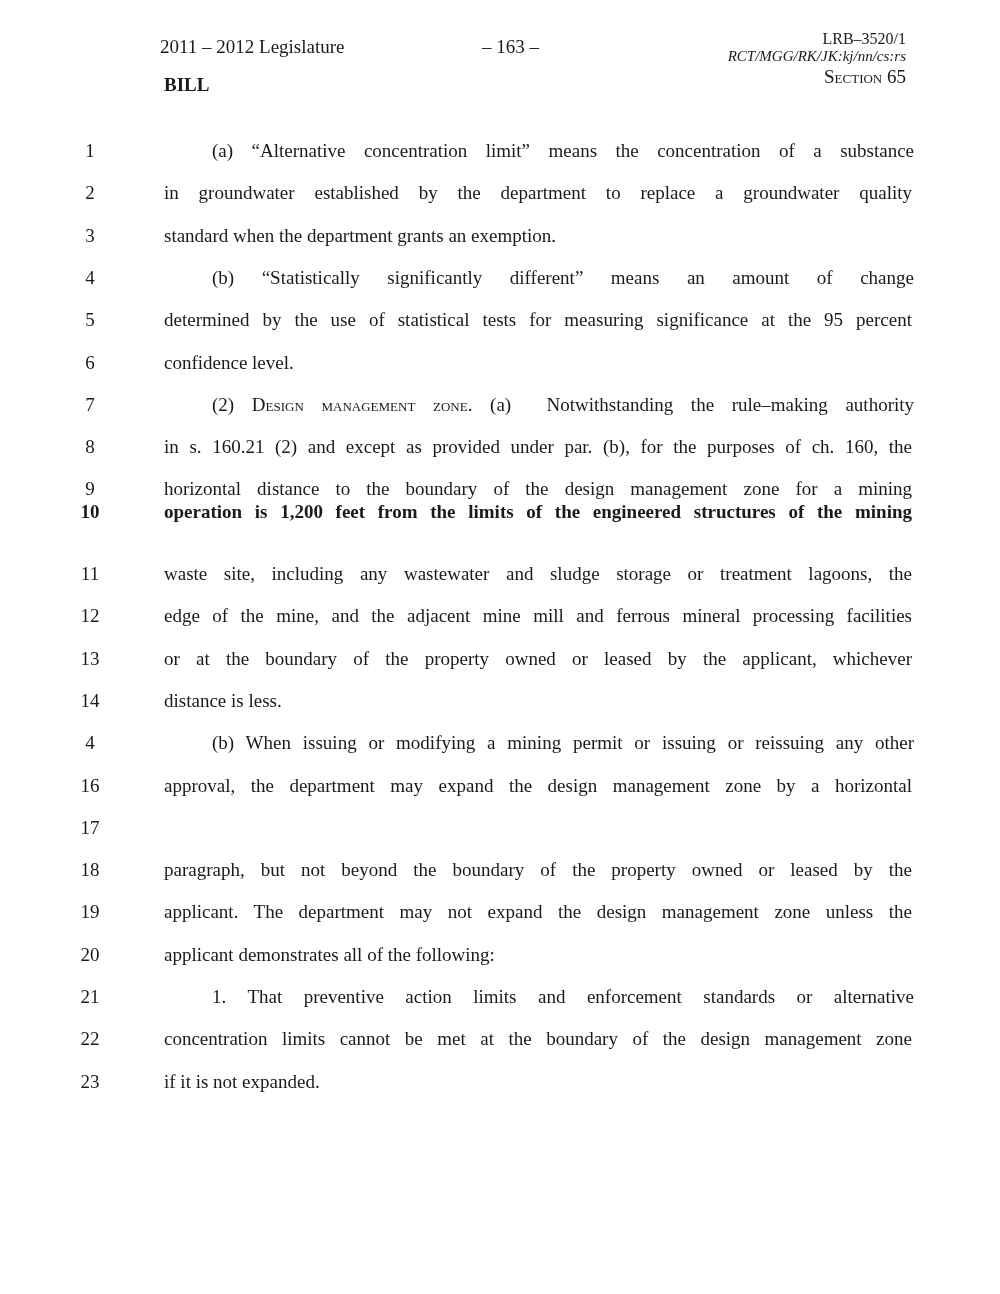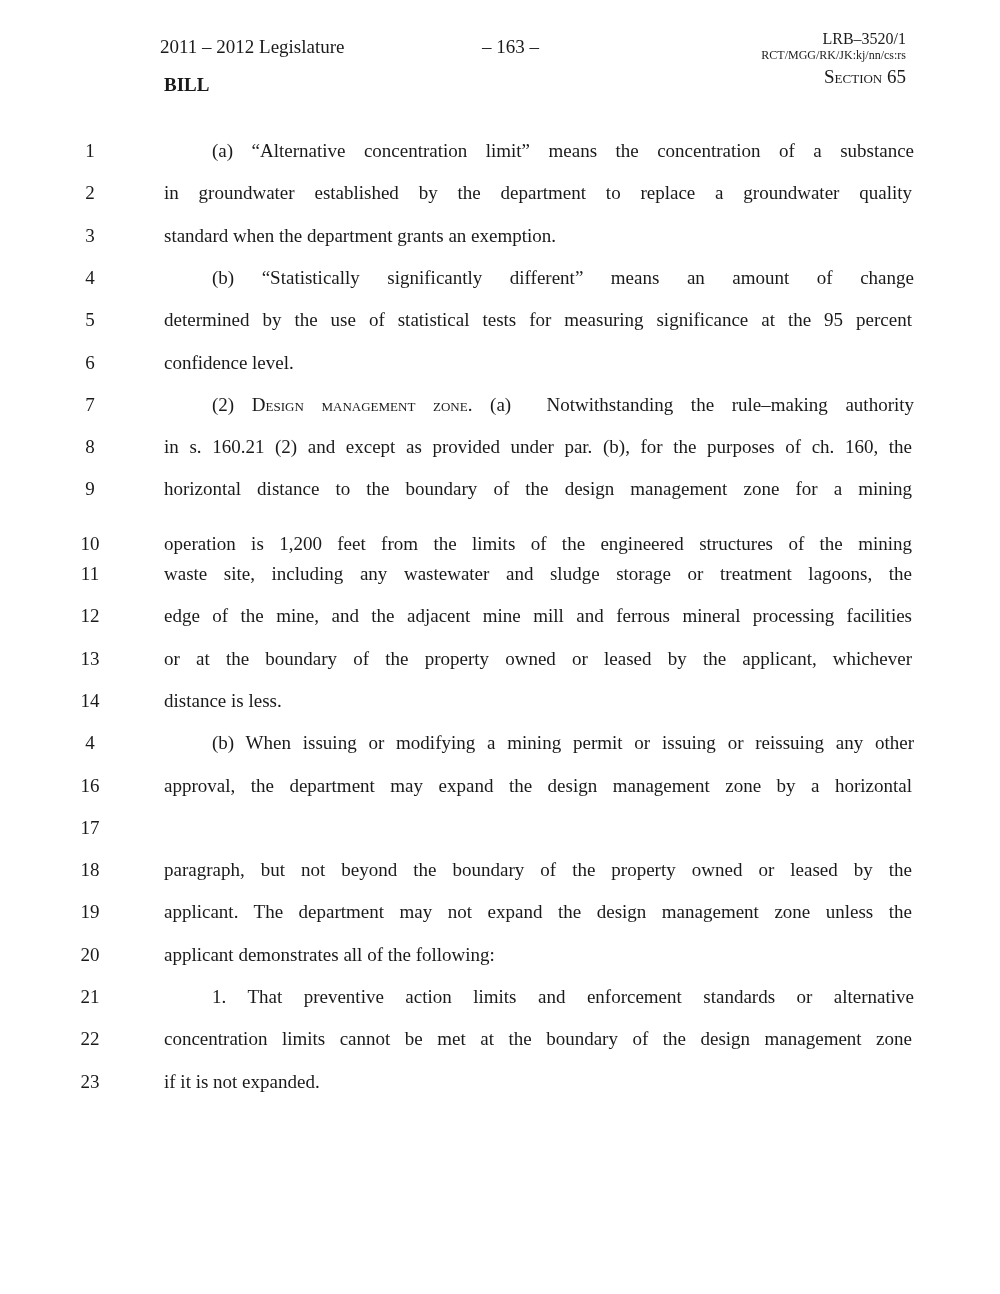--- a/index.html
+++ b/index.html
@@ -3,21 +3,21 @@
   <meta charset="utf-8">
   <style>
     html, body { margin: 0; padding: 0; background: #ffffff; }
     body { width: 1000px; height: 1294px; position: relative; overflow: hidden;
       font-family: "Liberation Serif", "DejaVu Serif", serif; color: #1a1a1a; }
     .hdr { position: absolute; font-size: 19px; }
     .legis { left: 160px; top: 36px; }
     .pnum { left: 482px; top: 36px; }
     .bill { left: 164px; top: 74px; font-weight: bold; font-size: 19px; }
     .lrb { right: 94px; top: 30px; font-size: 16px; text-align: center; }
-    .rct { right: 94px; top: 48px; font-size: 12px; text-align: right; }
+    .rct { right: 94px; top: 48px; font-size: 15px; text-align: right; font-style: italic; }
     .sec { right: 94px; top: 66px; font-size: 19px; text-align: right; font-variant: small-caps; margin-left: 32px; }
     .line { position: absolute; left: 0; width: 1000px; height: 42.3px; }
     .ln { position: absolute; left: 70px; width: 40px; text-align: center; font-size: 19px; top: 0; }
     .tx { position: absolute; left: 164px; width: 748px; font-size: 19px; top: 0;
       text-align: justify; text-align-last: justify; white-space: nowrap; }
     .tx.indent { left: 212px; width: 702px; }
     .tx.last { text-align-last: left; }
     .sc { font-variant: small-caps; }
   </style>
 </head>
@@ -62,21 +62,21 @@
       <span class="tx indent" style="white-space: pre;"><span>(2) </span><span class="sc">Design management zone.</span><span> (a)  Notwithstanding the rule–making authority</span></span>
     </div>
     <div class="line" style="top: 436.1px;">
       <span class="ln">8</span>
       <span class="tx">in s. 160.21 (2) and except as provided under par. (b), for the purposes of ch. 160, the</span>
     </div>
     <div class="line" style="top: 478.4px;">
       <span class="ln">9</span>
       <span class="tx">horizontal distance to the boundary of the design management zone for a mining</span>
     </div>
-    <div class="line" style="top: 533px;">
+    <div class="line" style="top: 501px; font-weight: bold;">
       <span class="ln">10</span>
       <span class="tx">operation is 1,200 feet from the limits of the engineered structures of the mining</span>
     </div>
     <div class="line" style="top: 563px;">
       <span class="ln">11</span>
       <span class="tx">waste site, including any wastewater and sludge storage or treatment lagoons, the</span>
     </div>
     <div class="line" style="top: 605.3px;">
       <span class="ln">12</span>
       <span class="tx">edge of the mine, and the adjacent mine mill and ferrous mineral processing facilities</span>

